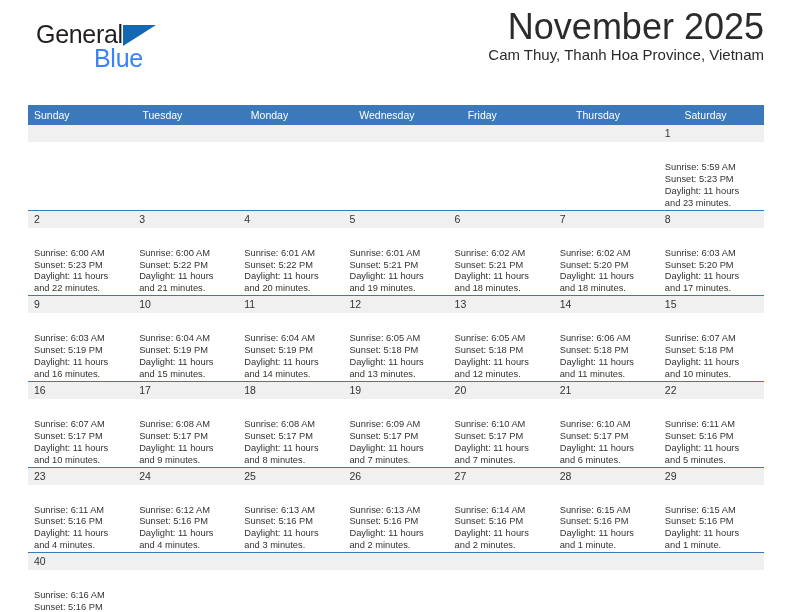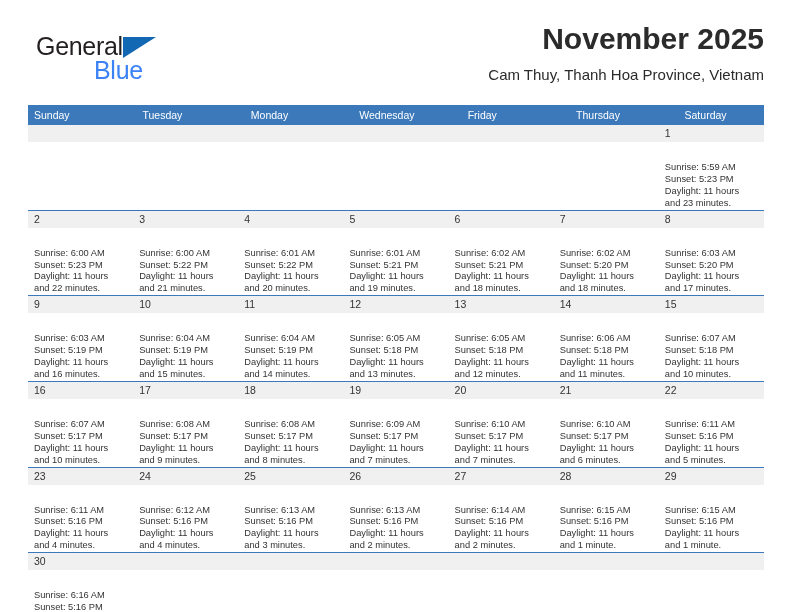--- a/index.html
+++ b/index.html
@@ -18,21 +18,21 @@
     position: relative;
     width: 792px;
     height: 612px;
     box-sizing: border-box;
   }
 
   
   .top {
     position: absolute;
     left: 28px;
-    top: 22px;
+    top: 10px;
     right: 28px;
     height: 76px;
   }
   .logo {
     position: absolute;
     left: 8px;
     top: 10px;
     width: 180px;
     height: 56px;
   }
@@ -63,31 +63,31 @@
     color: #3b82f6;
     font-family: "Liberation Sans", sans-serif;
   }
   .title-wrap {
     position: absolute;
     right: 0;
     top: 0;
     text-align: right;
   }
   .cal-title {
-    font-size: 30px;
+    font-size: 36px;
     color: #2b2b2b;
-    font-weight: bold;
+    font-weight: normal;
     line-height: 34px;
     white-space: nowrap;
   }
   .cal-subtitle {
     font-size: 15px;
     color: #2b2b2b;
     line-height: 22px;
-    margin-top: 8px;
+    margin-top: 0;
     white-space: nowrap;
   }
 
   
   .calendar {
     position: absolute;
     left: 28px;
     top: 105px;
     width: 736px;
   }
@@ -453,21 +453,21 @@
             <div class="cell-body">
               <div>Sunrise: 6:15 AM</div>
               <div>Sunset: 5:16 PM</div>
               <div>Daylight: 11 hours</div>
               <div>and 1 minute.</div>
             </div>
           </div>
         </div>
         <div class="week">
           <div class="cell">
-            <div class="cell-date">30</div>
+            <div class="cell-date">40</div>
             <div class="cell-body">
               <div>Sunrise: 6:16 AM</div>
               <div>Sunset: 5:16 PM</div>
               <div>Daylight: 11 hours</div>
               <div>and 0 minutes.</div>
             </div>
           </div>
           <div class="cell empty">
             <div class="cell-date" style="background: rgb(240, 240, 240);"></div>
           </div>

